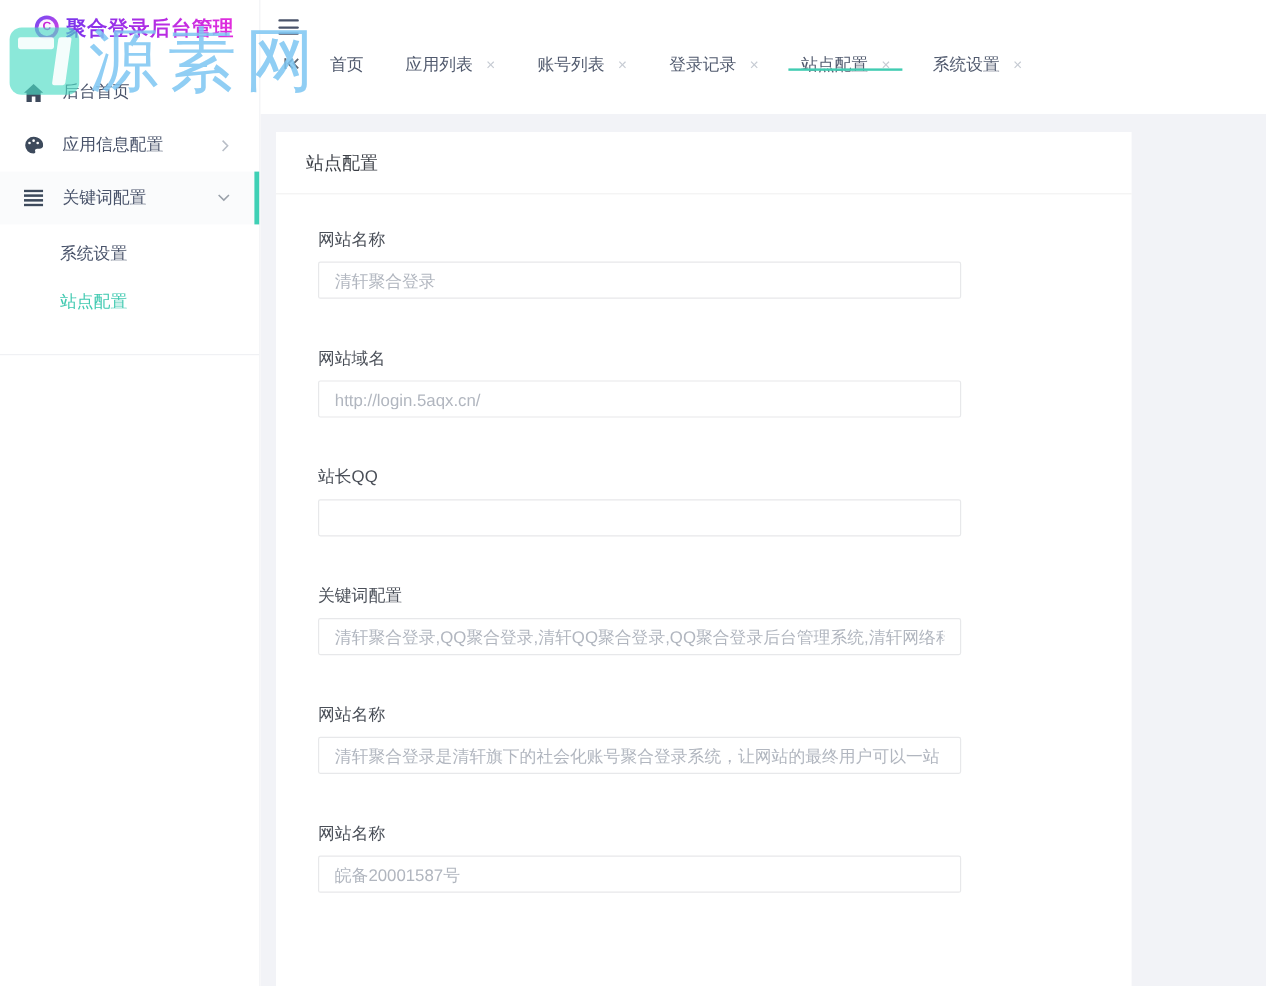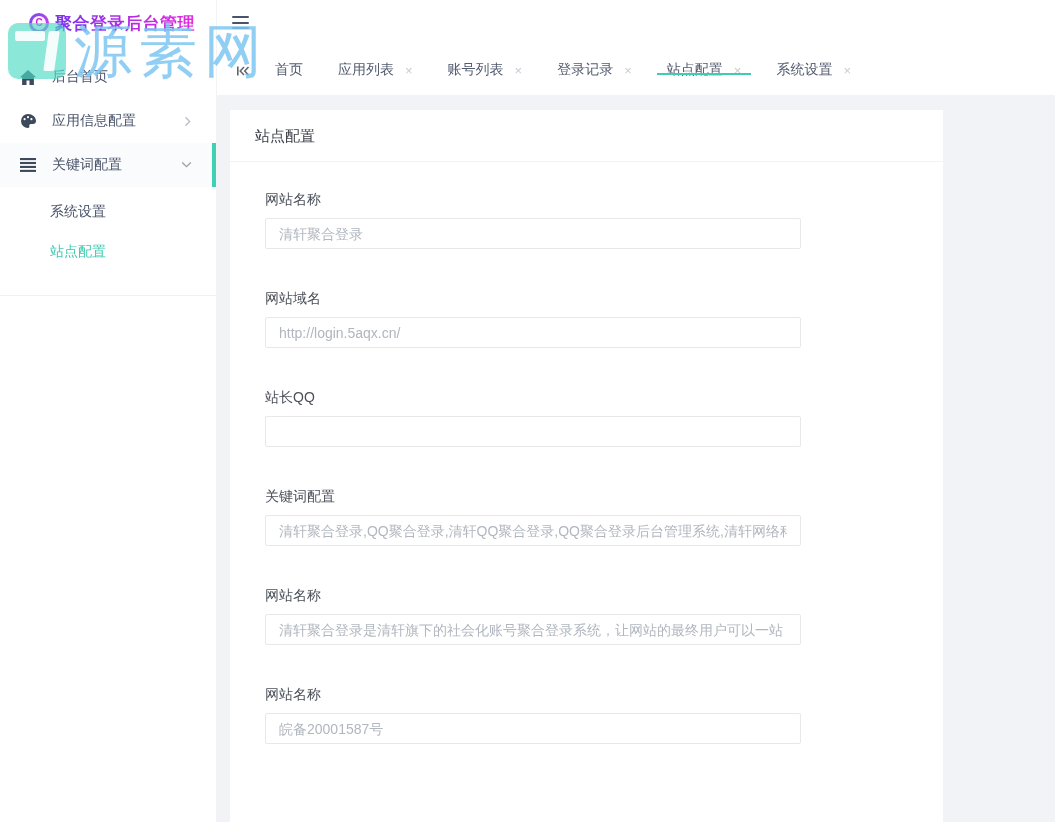--- a/index.html
+++ b/index.html
@@ -54,22 +54,22 @@
   }
   .copyright .cp-link { color: #3fc9b0; }
 
   
   .main { position: absolute; left: 217px; top: 0; width: 838px; height: 822px; }
   .topbar { height: 45px; background: #fff; display: flex; align-items: center; padding-left: 15px; }
   .hamburger { width: 17px; cursor: pointer; display: flex; flex-direction: column; gap: 3.5px; }
   .hamburger span { display: block; height: 2px; background: #49536a; border-radius: 1px; }
 
   .tabbar {
-    height: 50px; background: #fff; display: flex; align-items: center;
-    padding-left: 19px; position: relative;
+    height: 50px; background: #fff; display: flex; align-items: flex-start;
+    padding-left: 19px; position: relative; font-family: Liberation Mono, monospace;
   }
   .tab-collapse { display: flex; align-items: center; cursor: pointer; padding-top: 2px; }
   .tab {
     display: flex; align-items: center; gap: 11px; margin-left: 15px;
     padding: 0 10px; font-size: 14px; color: #515a6e; cursor: pointer; position: relative;
     white-space: nowrap;
   }
   .tab .tab-close { color: #c6cbd3; font-size: 13px; line-height: 1; cursor: pointer; }
   .tab.active::after {
     content: ""; position: absolute; left: 0; right: 0; bottom: 4px;

